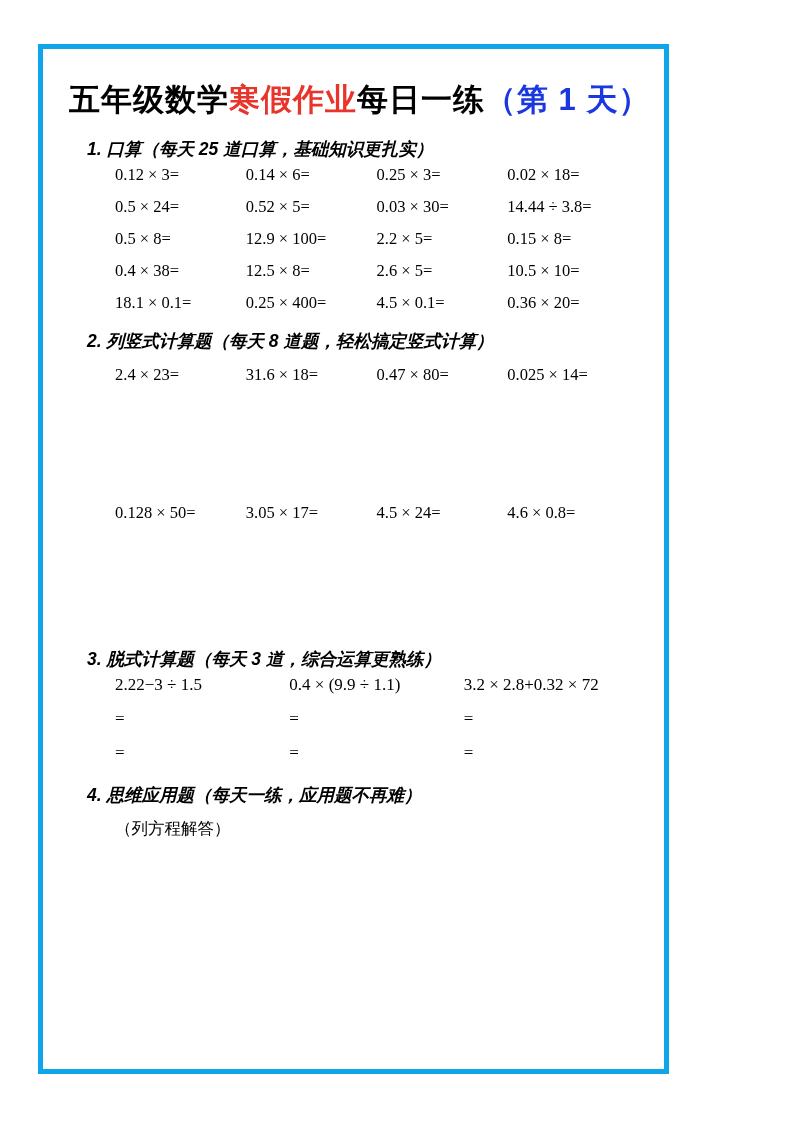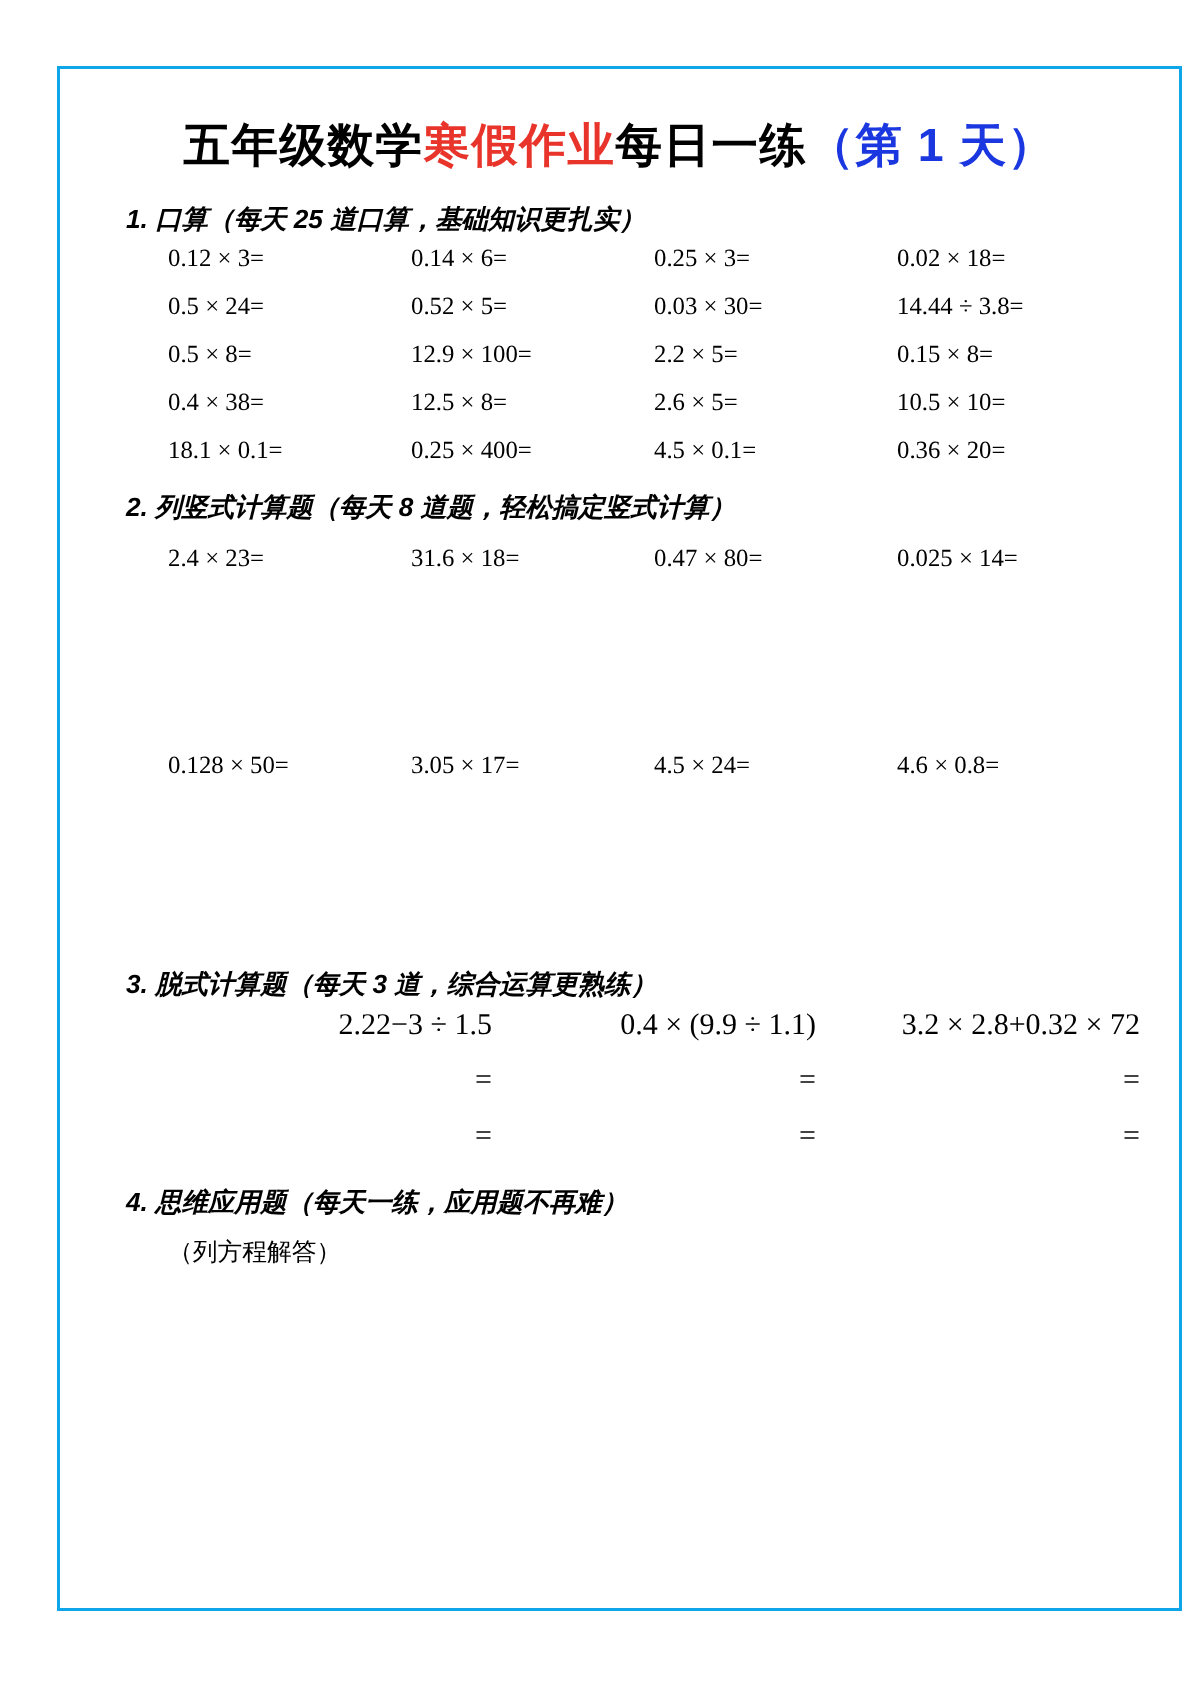--- a/index.html
+++ b/index.html
@@ -17,23 +17,23 @@
   .page {
     position: relative;
     width: 793px;
     height: 1122px;
     background: #ffffff;
   }
   .sheet {
     position: absolute;
     left: 38px;
     top: 44px;
-    width: 750px;
+    width: 631px;
     height: 1030px;
-    border: 2px solid #0ea5e9;
+    border: 5px solid #0ea5e9;
     box-sizing: border-box;
     padding: 16px 26px 0 26px;
   }
 
   
   .title {
     text-align: center;
     font-family: "Liberation Sans", sans-serif;
     font-weight: bold;
     font-size: 31px;
@@ -88,21 +88,21 @@
 
   
   .vert { padding-left: 46px; margin-top: 12px; }
   .vert .row { display: flex; align-items: center; }
   .vert .cell { width: 167px; font-size: 16.5px; }
   .vert .row-1 { margin-bottom: 118px; }
 
   
   .tuo { padding-left: 46px; margin-top: 4px; }
   .tuo .row { display: flex; }
-  .tuo .cell { width: 225px; font-size: 20px; text-align: right; }
+  .tuo .cell { width: 225px; font-size: 17px; }
   .tuo .eqline { margin-top: 14px; }
   .tuo .eqline .cell { width: 225px; }
 
   
   .word {
     padding-left: 46px;
     margin-top: 8px;
     font-size: 16.5px;
     line-height: 1.75;
   }

